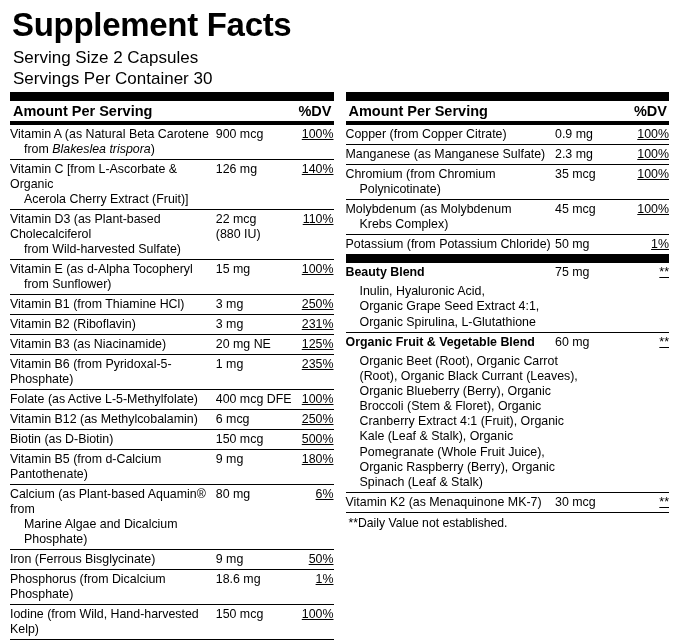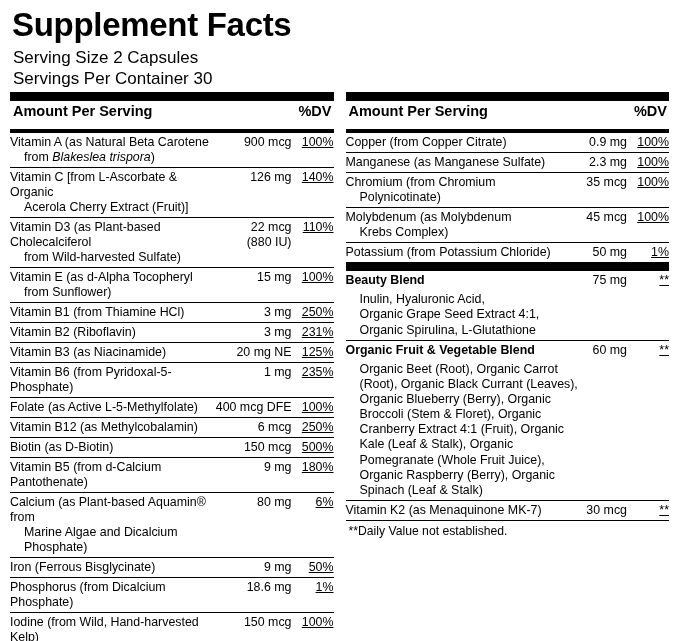--- a/index.html
+++ b/index.html
@@ -54,21 +54,21 @@
   .rule-med {
     height: 4px;
     background: #000;
   }
   .hdr-row {
     display: flex;
     justify-content: space-between;
     align-items: baseline;
     font-weight: bold;
     font-size: 14.5px;
-    padding: 2px 2px 10px 3px;
+    padding: 2px 2px 2px 3px;
     text-align: right;
   }
   table.nut {
     width: 100%;
     border-collapse: collapse;
     font-size: 12.4px;
   }
   table.nut td {
     vertical-align: top;
     padding: 2px 0 2px 0;
@@ -76,21 +76,21 @@
     line-height: 1.21;
   }
   table.nut tr.nobord td {
     border-bottom: none;
   }
   td.name {
     padding-left: 3px;
     padding-right: 4px;
   }
   td.amt {
-    text-align: right;
+    text-align: left;
     white-space: nowrap;
     padding-right: 6px;
     width: 72px;
   }
   td.dv {
     text-align: right;
     white-space: nowrap;
     width: 42px;
     padding-right: 3px;
     text-decoration: underline;

